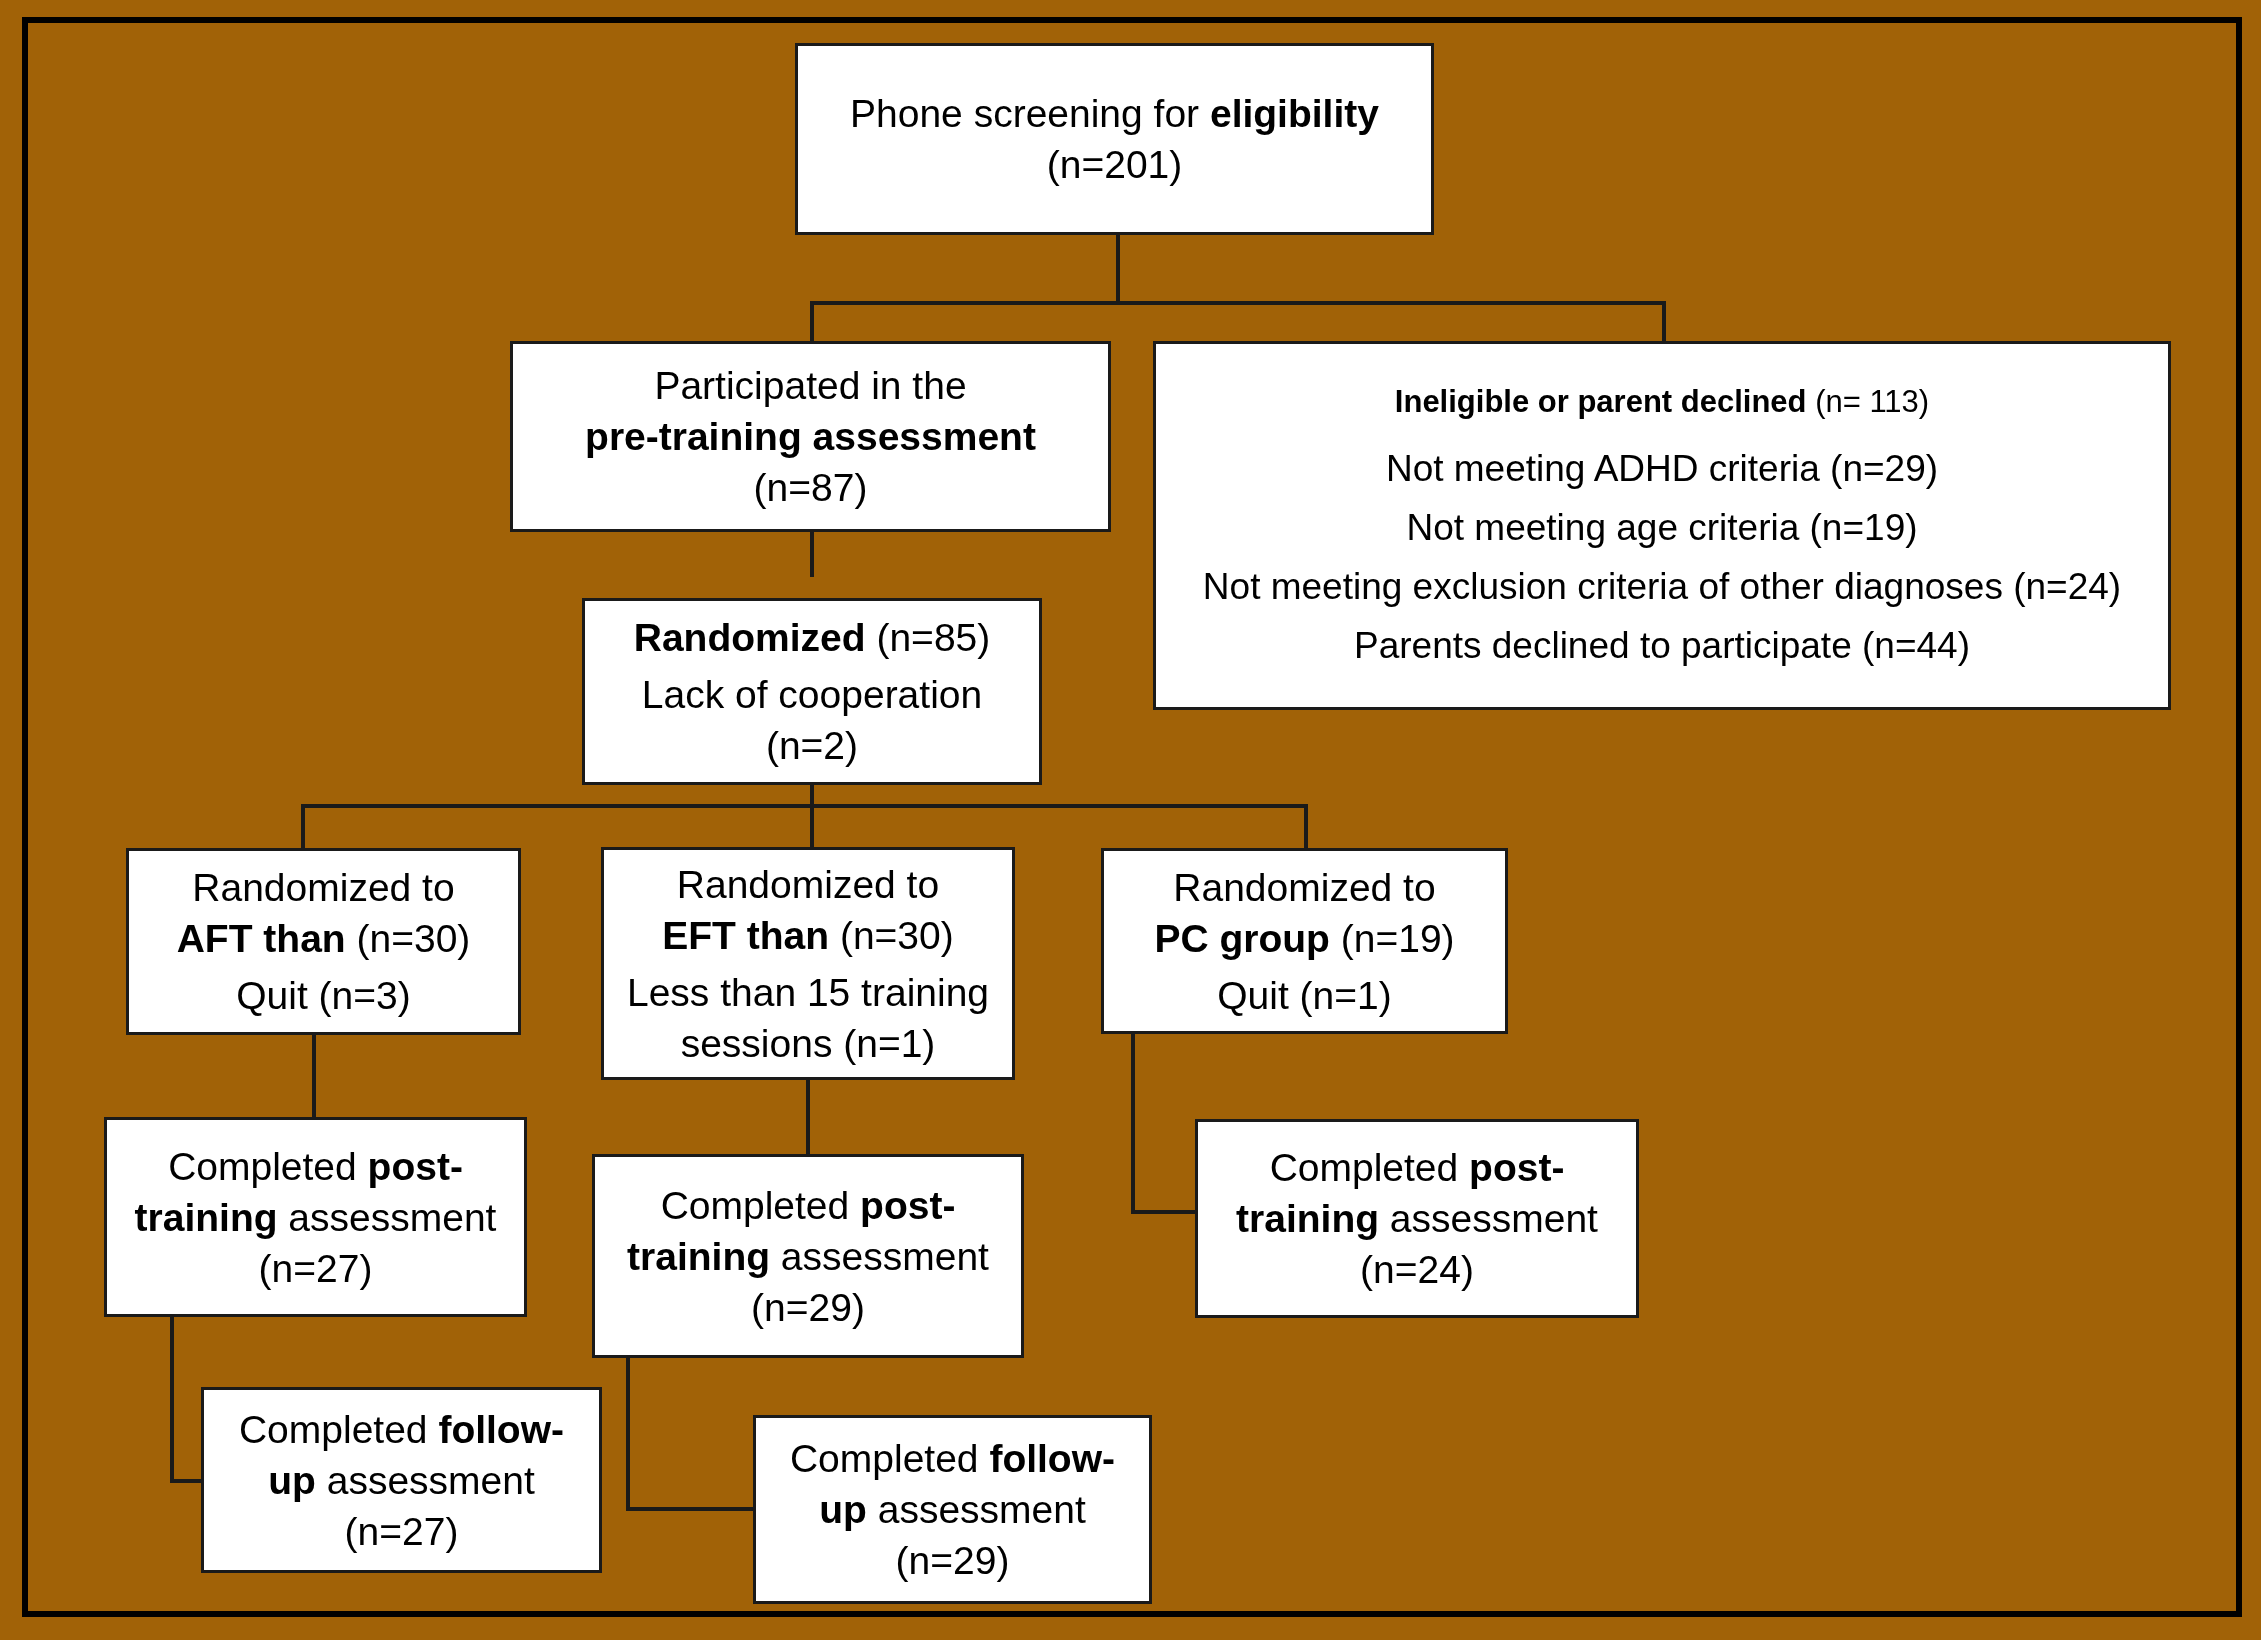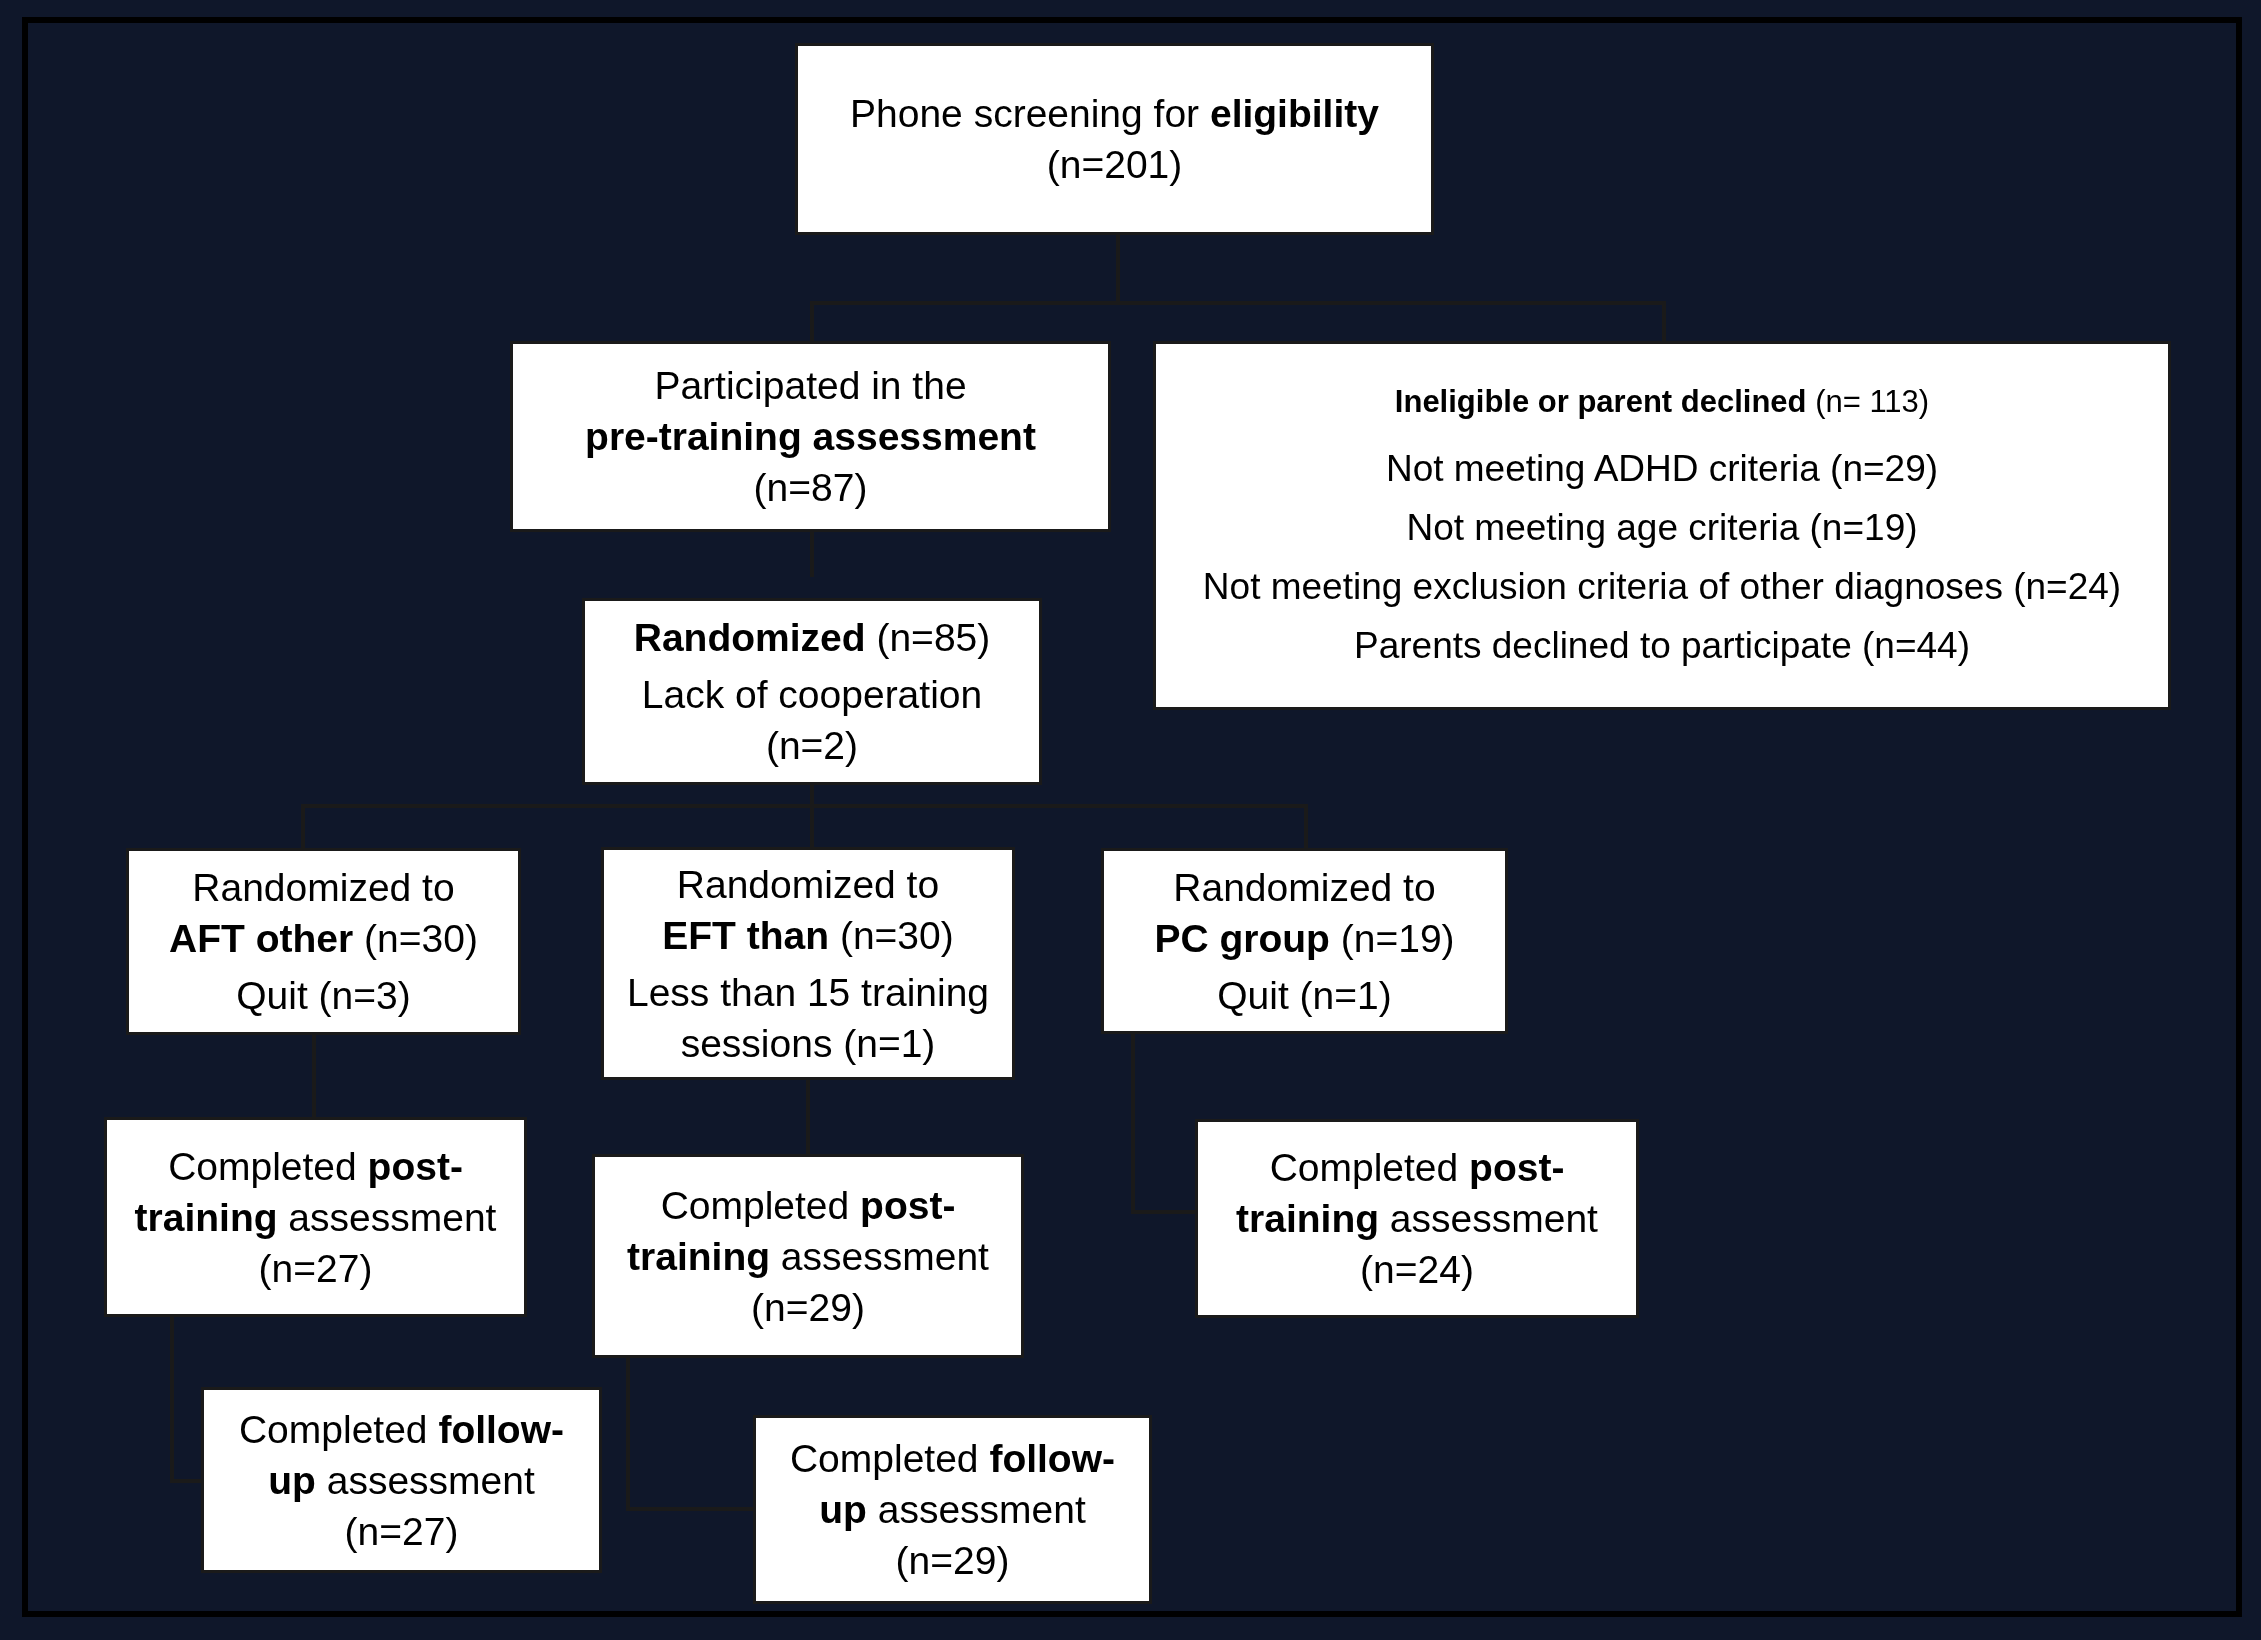--- a/index.html
+++ b/index.html
@@ -5,21 +5,21 @@
   html, body {
     margin: 0;
     padding: 0;
     background: #ffffff;
     font-family: "Liberation Sans", sans-serif;
   }
   .canvas {
     position: relative;
     width: 2261px;
     height: 1640px;
-    background: #0f172a;
+    background: #a16207;
     overflow: hidden;
     color: #000000;
   }
   .frame {
     position: absolute;
     left: 22px;
     top: 17.3px;
     width: 2220px;
     height: 1600px;
     border: 6.2px solid #000000;
@@ -99,21 +99,21 @@
   </div>
 
   <div class="node" style="left:582px; top:598px; width:460px; height:187px;">
     <p><b>Randomized</b><span> (n=85)</span></p>
     <p class="gap">Lack of cooperation</p>
     <p>(n=2)</p>
   </div>
 
   <div class="node" style="left:126px; top:848px; width:395px; height:187px;">
     <p>Randomized to</p>
-    <p><b>AFT other</b><span> (n=30)</span></p>
+    <p><b>AFT than</b><span> (n=30)</span></p>
     <p class="gap">Quit (n=3)</p>
   </div>
 
   <div class="node" style="left:601px; top:847px; width:414px; height:233px;">
     <p>Randomized to</p>
     <p><b>EFT than</b><span> (n=30)</span></p>
     <p class="gap">Less than 15 training</p>
     <p>sessions (n=1)</p>
   </div>
 

